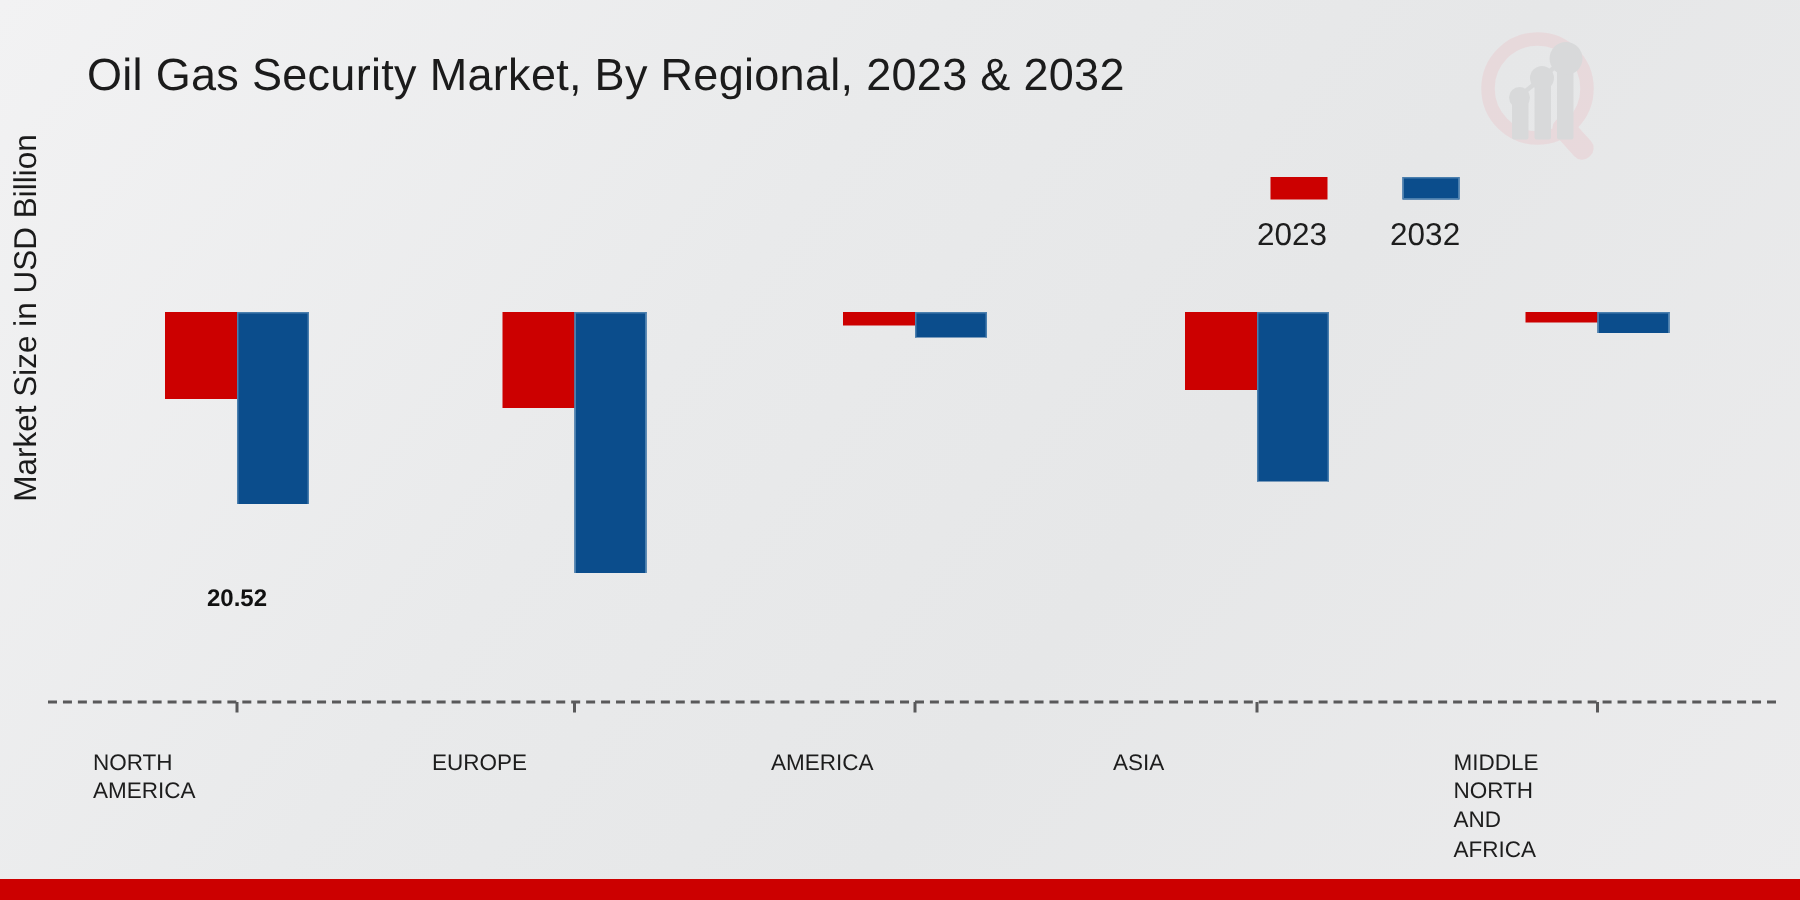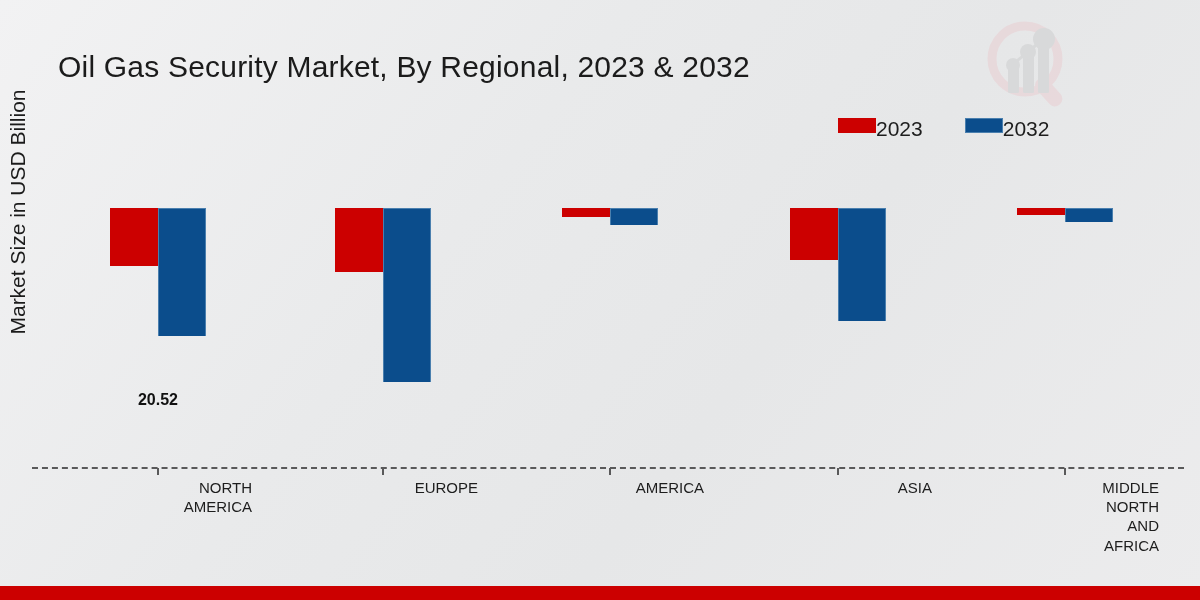--- a/index.html
+++ b/index.html
@@ -36,35 +36,36 @@
   
   #chart-title {
     position: absolute;
     left: 58px;
     top: 34px;
     font-size: 30px;
     letter-spacing: 0.2px;
     color: #1b1b1b;
     font-family: "Liberation Sans", sans-serif;
     white-space: nowrap;
-    margin-top: 16px;
   }
 
   
   #legend {
     position: absolute;
     left: 838px;
     top: 118px;
     display: flex;
     align-items: center;
     gap: 42px;
   }
   .legend-item {
     display: flex;
-    align-items: flex-start;
+    align-items: flex-end;
+    gap: 13px;
+    flex-direction: column;
   }
   .legend-swatch {
     width: 38px;
     height: 15px;
     display: block;
   }
   .legend-label {
     font-size: 21px;
     color: #1d1d1d;
     line-height: 1;
@@ -138,23 +139,23 @@
   .tick {
     position: absolute;
     top: 468px;
     width: 0;
     height: 7px;
     border-left: 2px solid #59595a;
   }
 
   .cat-label {
     position: absolute;
-    top: 478px;
+    top: 499px;
     width: 190px;
-    text-align: right;
+    text-align: left;
     font-size: 15px;
     color: #1d1d1d;
     line-height: 1.28;
   }
 
   
   #bottom-stripe {
     position: absolute;
     left: 0;
     top: 586px;

